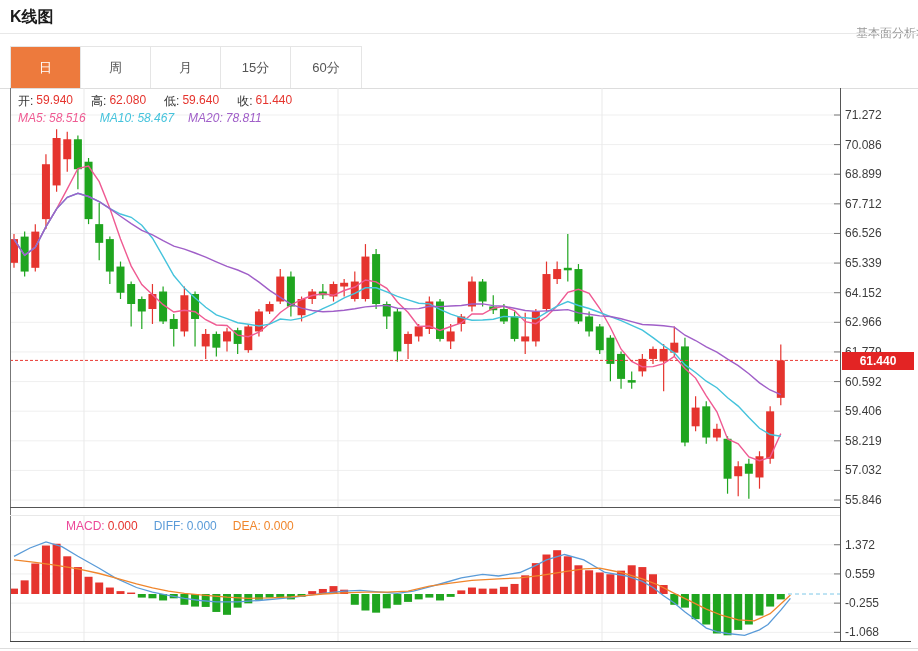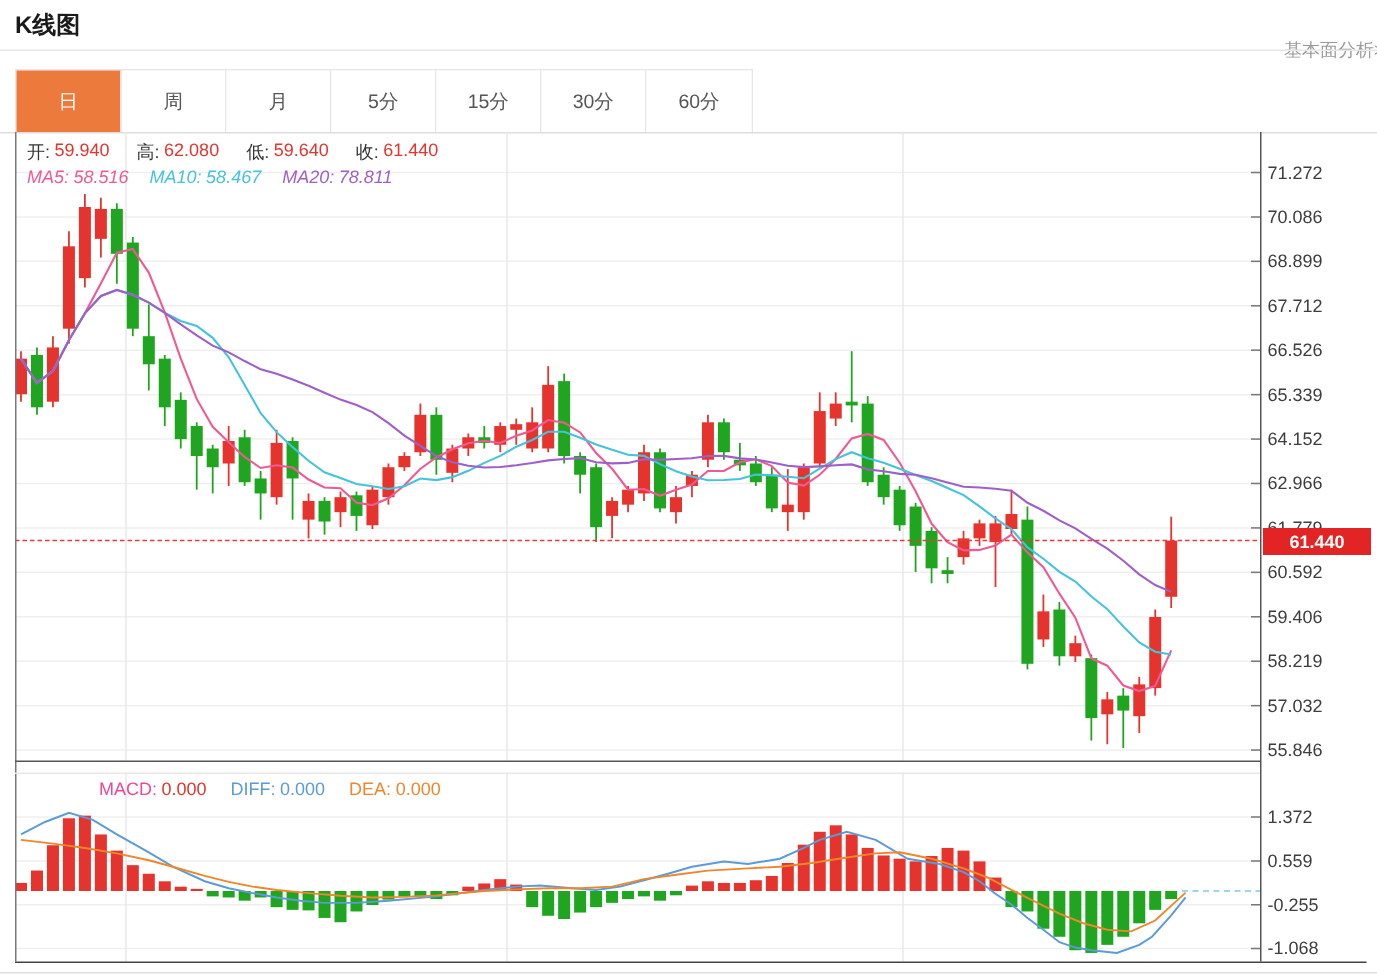--- a/index.html
+++ b/index.html
@@ -28,23 +28,21 @@
 
 <div class="page">
   <span class="title">K线图</span>
   <a class="fund-link">基本面分析&gt;</a>
   <div class="hdr-line"></div>
 
   <div class="tabs" id="tabs">
       <div class="tab active">日</div>
       <div class="tab">周</div>
       <div class="tab">月</div>
-      <div class="tab">5分</div>
       <div class="tab">15分</div>
-      <div class="tab">30分</div>
       <div class="tab">60分</div>
     </div>
   <div class="chart-top-line"></div>
 
   <div class="legend" id="legend-ohlc">
       <span class="item">
         <span style="color: rgb(51, 51, 51);">开:</span>
         <span style="color: rgb(229, 52, 46);">59.940</span>
       </span>
       <span class="item">

